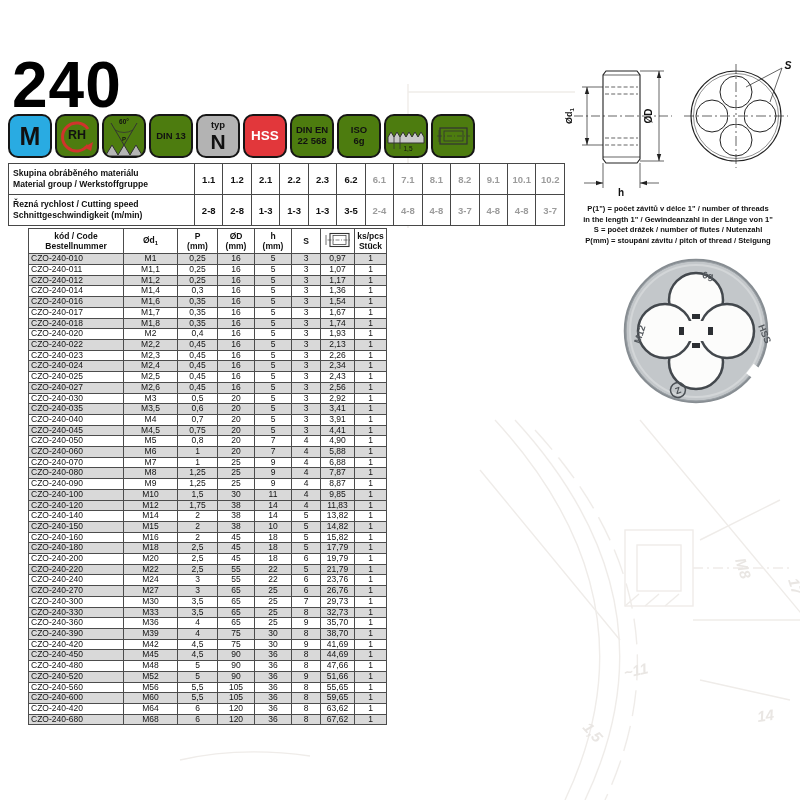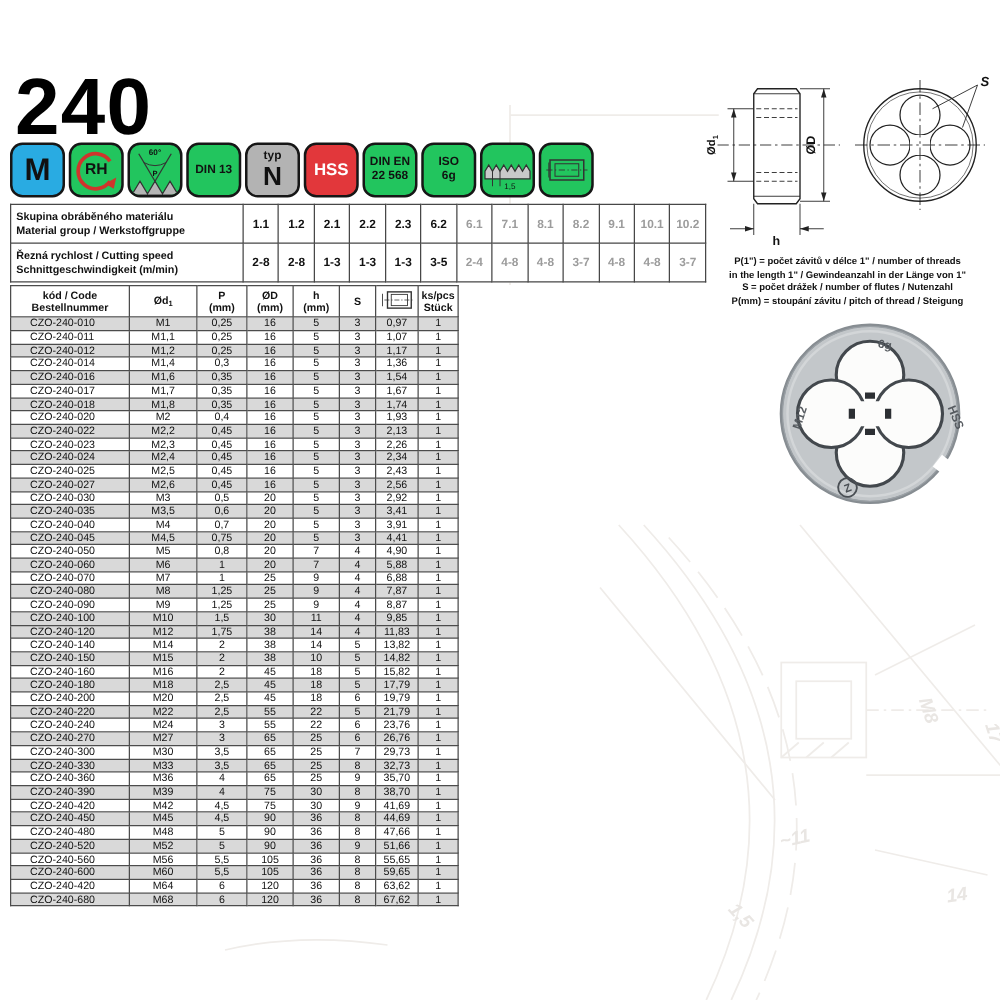--- a/index.html
+++ b/index.html
@@ -14,21 +14,21 @@
 
   
   .product-number{
     left:12px;top:48px;font-size:64px;font-weight:bold;letter-spacing:1px;color:#000;
   }
 
   
   .icon-strip{left:8px;top:114px;display:flex;gap:3px}
   .pict{
     width:44px;height:44px;box-sizing:border-box;border:2px solid #161616;border-radius:10px;
-    background:#22c55e;display:flex;flex-direction:column;align-items:center;justify-content:center;
+    background:#4d7c0f;display:flex;flex-direction:column;align-items:center;justify-content:center;
     position:relative;overflow:hidden;flex:0 0 auto;
   }
   .pict.blue{background:#29abe2}
   .pict.red{background:#e2373b}
   .pict.gray{background:#b3b3b3}
   .pict .big{font-size:25px;font-weight:bold;line-height:1}
   .pict .med{font-size:12.5px;font-weight:bold;line-height:1.1;text-align:center}
   .pict .sml{font-size:9.5px;font-weight:bold;line-height:1.15;text-align:center}
   .pict .white{color:#fff}
   .pict svg{position:absolute;left:0;top:0}
@@ -42,28 +42,28 @@
     border:1px solid #474747;height:28px;padding:0;text-align:center;
     font-weight:bold;font-size:9.5px;color:#111;
   }
   .mat-table td.mat-label{
     width:177px;text-align:left;padding:1px 4px;font-size:8.6px;line-height:1.25;
   }
   .mat-table td.inactive{color:#9c9c9c}
 
   
   .main-table{
-    border-collapse:collapse;table-layout:fixed;width:358px;background:#fff;font-size:8.5px;
+    border-collapse:collapse;table-layout:fixed;width:358px;background:#fff;font-size:8.5px;margin-left:20px;
   }
   .main-table th,.main-table td{
     border:1px solid #4c4c4c;padding:0;text-align:center;white-space:nowrap;overflow:hidden;
   }
   .main-table thead th{font-weight:bold;line-height:1.2;padding:2px 0;font-size:8.5px;vertical-align:middle}
   .main-table tbody td{height:9.7px;line-height:9.7px;font-size:8.5px}
-  .main-table tbody td.col-code{text-align:left;padding-left:15px}
+  .main-table tbody td.col-code{text-align:left;padding-left:2px}
   .main-table tbody tr.shaded{background:#d9d9d9}
   .main-table sub{font-size:6px;vertical-align:-2px}
 
   
   .notes{
     left:556px;top:204px;width:244px;text-align:center;
     font-size:7.6px;font-weight:bold;line-height:1.4;color:#111;
   }
 </style>
 </head>

